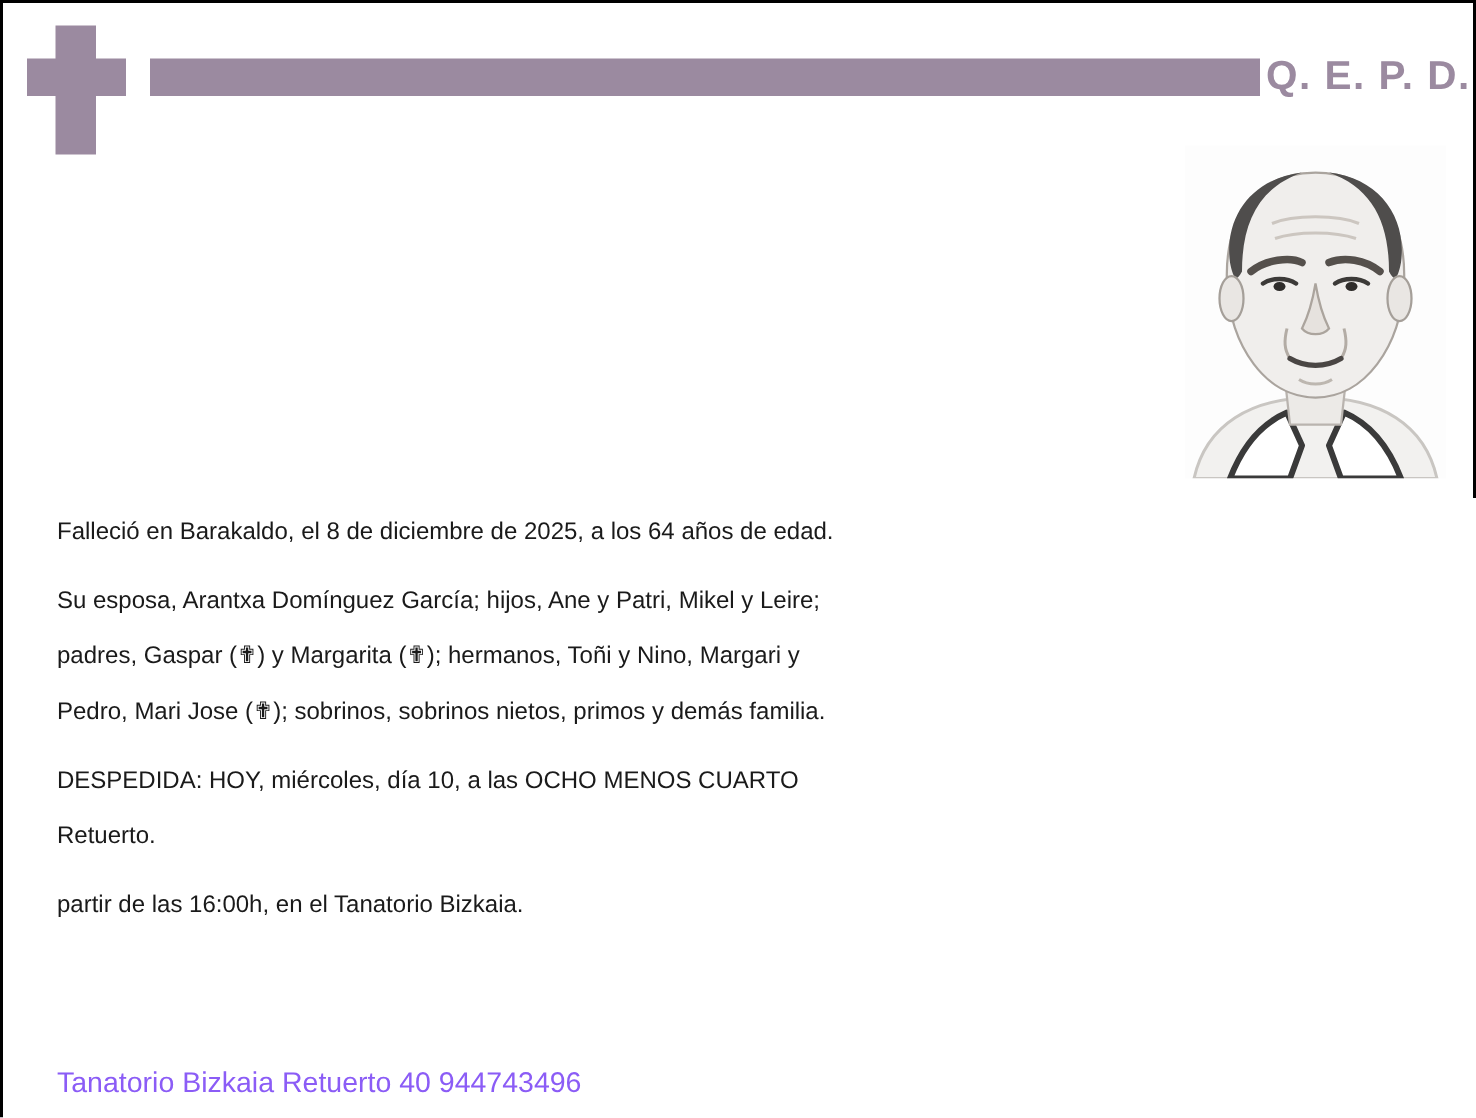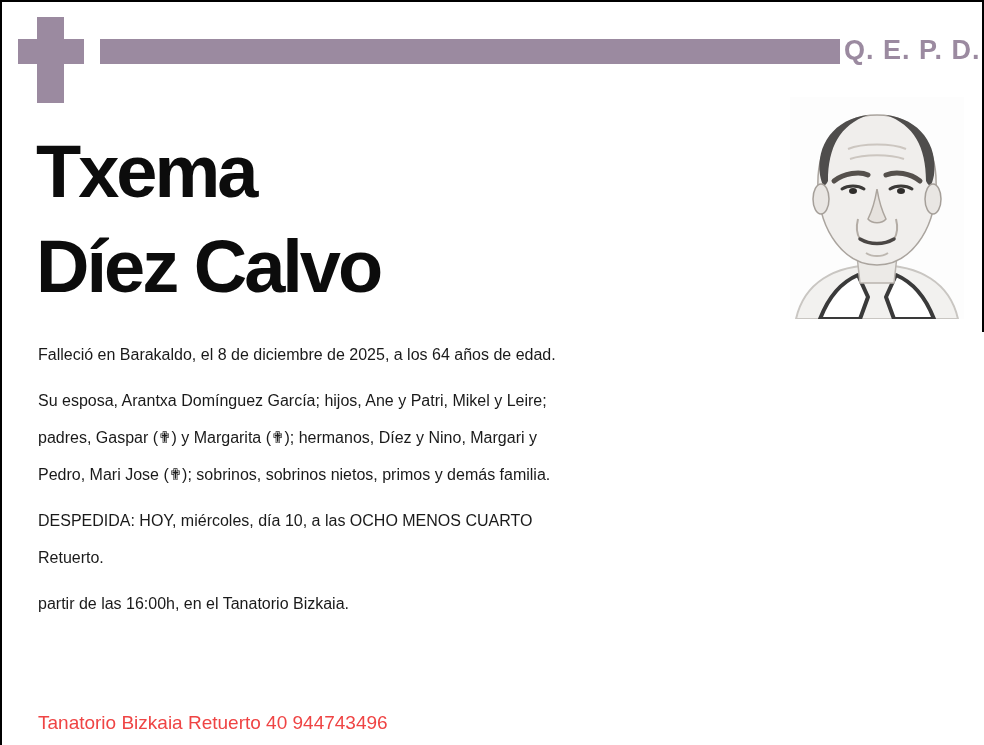--- a/index.html
+++ b/index.html
@@ -47,41 +47,37 @@
   .bodytext{
     position:absolute; left:36px; top:334px; width:915px;
     font-size:16px; line-height:37px;
   }
   .para{margin:0 0 9px 0;}
   .para.bold{font-weight:normal;}
   .line{display:block; white-space:nowrap;}
   
   .footer{
     position:absolute; left:36px; top:710px;
-    font-size:19px; color:#ef4444; font-weight:normal;
+    font-size:19px; color:#8b5cf6; font-weight:normal;
   }
 </style>
 </head>
 <body>
 
 <div class="page">
 
   <div class="right-edge"></div>
 
   <div class="cross">
     <div class="v"></div>
     <div class="h"></div>
   </div>
   <div class="accent-bar"></div>
   <div class="qepd">Q. E. P. D.</div>
 
-  <div class="name">
-    <span class="nline">Txema</span>
-    <span class="nline">Díez Calvo</span>
-  </div>
 
   <div class="portrait">
     <svg width="174" height="222" viewBox="0 0 174 222" xmlns="http://www.w3.org/2000/svg">
       <rect width="174" height="222" fill="#fdfdfd"></rect>
 
       <path d="M6 222 C14 186 44 168 87 168 C130 168 160 186 168 222 Z" fill="#f2f1ef" stroke="#c9c6c2" stroke-width="2"></path>
       <path d="M30 222 C40 196 54 184 68 178 L78 200 L70 222 Z" fill="#ffffff" stroke="#3a3a3a" stroke-width="4" stroke-linejoin="round"></path>
       <path d="M144 222 C134 196 120 184 106 178 L96 200 L104 222 Z" fill="#ffffff" stroke="#3a3a3a" stroke-width="4" stroke-linejoin="round"></path>
 
       <path d="M66 150 L108 150 L104 186 L70 186 Z" fill="#eceae7" stroke="#b9b4af" stroke-width="1.5"></path>
@@ -117,21 +113,21 @@
   </div>
 
   <div class="bodytext">
 
     <p class="para regular">
       <span class="line">Falleció en Barakaldo, el 8 de diciembre de 2025, a los 64 años de edad.</span>
     </p>
 
     <p class="para regular">
       <span class="line">Su esposa, Arantxa Domínguez García; hijos, Ane y Patri, Mikel y Leire;</span>
-      <span class="line">padres, Gaspar (✟) y Margarita (✟); hermanos, Díez y Nino, Margari y</span>
+      <span class="line">padres, Gaspar (✟) y Margarita (✟); hermanos, Toñi y Nino, Margari y</span>
       <span class="line">Pedro, Mari Jose (✟); sobrinos, sobrinos nietos, primos y demás familia.</span>
     </p>
 
     <p class="para bold">
       <span class="line">DESPEDIDA: HOY, miércoles, día 10, a las OCHO MENOS CUARTO</span>
       <span class="line">Retuerto.</span>
     </p>
 
     <p class="para bold">
       <span class="line">partir de las 16:00h, en el Tanatorio Bizkaia.</span>

